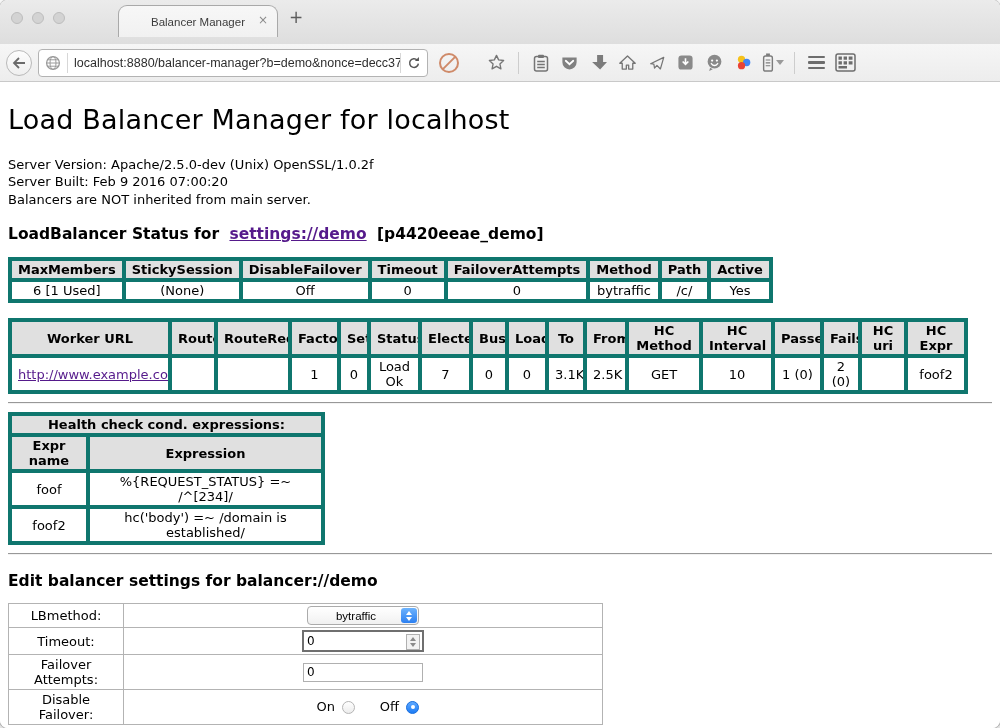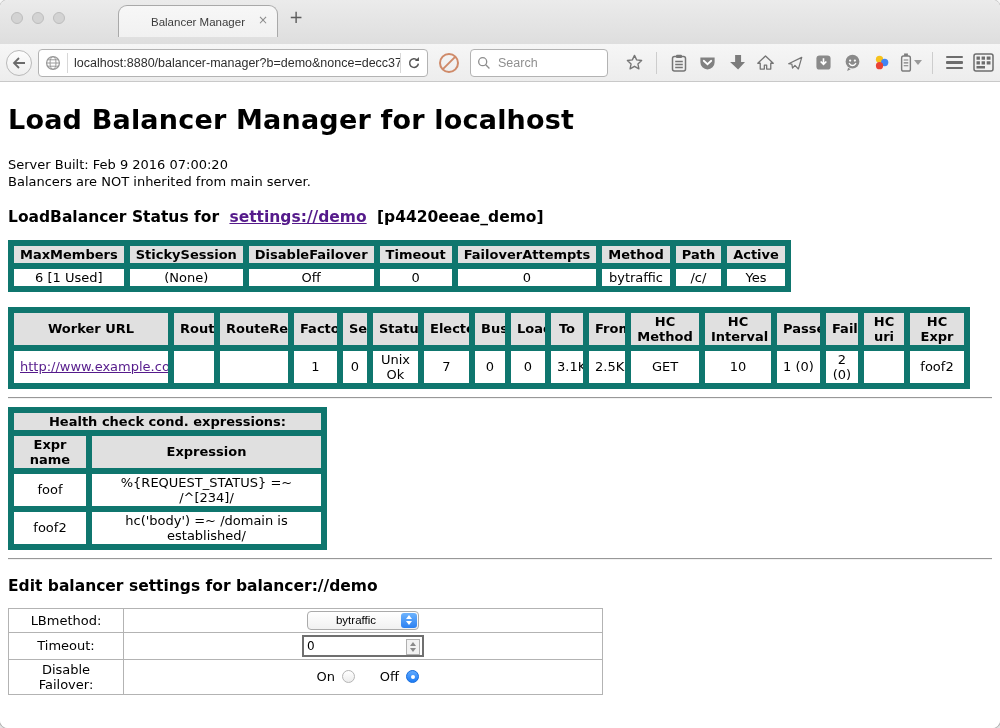--- a/index.html
+++ b/index.html
@@ -37,26 +37,26 @@
   .searchbar input::placeholder { color:#8f8f8f; }
   .tbicons { display:flex; align-items:center; margin-left:12px; }
   .tbicon { width:29px; height:30px; display:flex; align-items:center; justify-content:center; flex:none; }
   .caret { width:0; height:0; border-left:4px solid transparent; border-right:4px solid transparent; border-top:5px solid #9a9a9a; margin-left:2px; }
   .sep { width:1px; height:22px; background:#cdcdcd; margin:0 7px; flex:none; }
   .burger { display:flex; flex-direction:column; gap:3px; }
   .burger div { width:17px; height:2.5px; background:#6d6d6d; border-radius:1px; }
 
   
   .content { padding:0 8px; font-size:13px; color:#000; background:#fff; height:654px; overflow:hidden; }
-  h1.pgtitle { font-size:27px; margin:23px 0 21px; font-weight:bold; line-height:1.1; letter-spacing:.2px; }
+  h1.pgtitle { font-size:27px; margin:23px 0 21px; font-weight:normal; line-height:1.1; letter-spacing:.2px; }
   .info div { line-height:17.5px; }
   .h3 { font-size:15.5px; margin:17px 0 0; font-weight:bold; }
   a.lnk { color:#551a8b; text-decoration:underline; }
   table.dat { border-collapse:collapse; font-size:13px; border:1px solid #8f8f8f; }
-  table.dat th, table.dat td { border:6px solid #0f766e; padding:1px 6px; text-align:center; height:19px; }
+  table.dat th, table.dat td { border:4px solid #0f766e; padding:1px 6px; text-align:center; height:19px; }
   table.dat th { background:#e0e0e0; font-weight:bold; }
   td.lft { text-align:left; }
   hr { border:none; border-top:1px solid #989898; border-bottom:1px solid #f2f2f2; background:#c4c4c4; height:1px; margin:8px 0; }
 
   .t-status { margin-top:14px; }
   .t-worker { margin-top:15px; width:960px; table-layout:fixed; }
   .t-worker th, .t-worker td { padding:1px 3px; overflow:hidden; }
   .t-health { margin-top:0; }
 
   
@@ -119,27 +119,20 @@
       <div class="seg url-text">localhost:8880/balancer-manager?b=demo&amp;nonce=decc37be-96</div>
       <div class="vline"></div>
       <span class="seg">
         <svg width="14" height="14" viewBox="0 0 24 24">
             <path d="M19.5 13a7.5 7.5 0 1 1-2.1-6.2" fill="none" stroke="#555" stroke-width="2.6"></path>
             <path d="M20.5 1.5v7h-7z" fill="#555"></path>
           </svg>
       </span>
     </div>
     <div class="blockicon"></div>
-    <div class="searchbar">
-      <svg width="14" height="14" viewBox="0 0 16 16">
-          <circle cx="6.5" cy="6.5" r="4.6" fill="none" stroke="#8d8d8d" stroke-width="1.5"></circle>
-          <path d="M10 10l4.2 4.2" stroke="#8d8d8d" stroke-width="1.5"></path>
-        </svg>
-      <input placeholder="Search" style="">
-    </div>
     <div class="tbicons">
       <div class="tbicon">
         <svg width="19" height="19" viewBox="0 0 24 24">
             <path d="M12 3l2.7 5.7 6.3.8-4.7 4.3 1.3 6.2-5.6-3.2-5.6 3.2 1.3-6.2L3 9.5l6.3-.8z" fill="none" stroke="#757575" stroke-width="1.7" stroke-linejoin="round"></path>
           </svg>
       </div>
       <div class="sep"></div>
       <div class="tbicon">
         <svg width="16" height="18" viewBox="0 0 16 18">
             <rect x="1.5" y="2.5" width="13" height="14.5" rx="2" fill="none" stroke="#757575" stroke-width="1.5"></rect>
@@ -212,20 +205,21 @@
             <path fill="#6d6d6d" d="M3.5 3.5h3.4v3.2H3.5zM8.6 3.5h3.4v3.2H8.6zM13.7 3.5h3.8v3.2h-3.8zM3.5 8.2h3.4v3.2H3.5zM8.6 8.2h3.4v3.2H8.6zM13.7 8.2h3.8v3.2h-3.8zM3.5 12.9h8.5v2.6H3.5z"></path>
           </svg>
       </div>
     </div>
   </div>
 
   <div class="content">
     <h1 class="pgtitle">Load Balancer Manager for localhost</h1>
 
     <div class="info">
+      <div>Server Version: Apache/2.5.0-dev (Unix) OpenSSL/1.0.2f</div>
       <div>Server Built: Feb 9 2016 07:00:20</div>
       <div>Balancers are NOT inherited from main server.</div>
     </div>
 
     <div class="h3">
       <span>LoadBalancer Status for</span>
       <a class="lnk" href="#" style="margin:0 5px;">settings://demo</a>
       <span>[p4420eeae_demo]</span>
     </div>
 
@@ -303,21 +297,21 @@
         <th>Fails</th>
         <th>HC uri</th>
         <th>HC Expr</th>
       </tr>
       <tr>
         <td class="lft"><a class="lnk" href="#">http://www.example.com/</a></td>
         <td></td>
         <td></td>
         <td>1</td>
         <td>0</td>
-        <td>Unix Ok</td>
+        <td>Load Ok</td>
         <td>7</td>
         <td>0</td>
         <td>0</td>
         <td>3.1K</td>
         <td>2.5K</td>
         <td>GET</td>
         <td>10</td>
         <td>1 (0)</td>
         <td>2 (0)</td>
         <td></td>
@@ -380,20 +374,28 @@
               <span>0</span>
               <span class="spinner">
                     <span class="chev-u"></span>
                     <span class="chev-d"></span>
                   </span>
             </div>
           </div>
         </td>
       </tr>
       <tr>
+        <td class="lbl">Failover Attempts:</td>
+        <td>
+          <div class="fieldrow">
+            <input class="txtinput" style="width: 120px;" value="0">
+          </div>
+        </td>
+      </tr>
+      <tr>
         <td class="lbl">Disable Failover:</td>
         <td>
           <div class="fieldrow" style="flex-direction:row; gap:16px; padding:2px 0;">
             <div class="radioline">
               <span>On</span>
               <span class="radio"></span>
             </div>
             <div class="radioline">
               <span>Off</span>
               <span class="radio on"></span>

